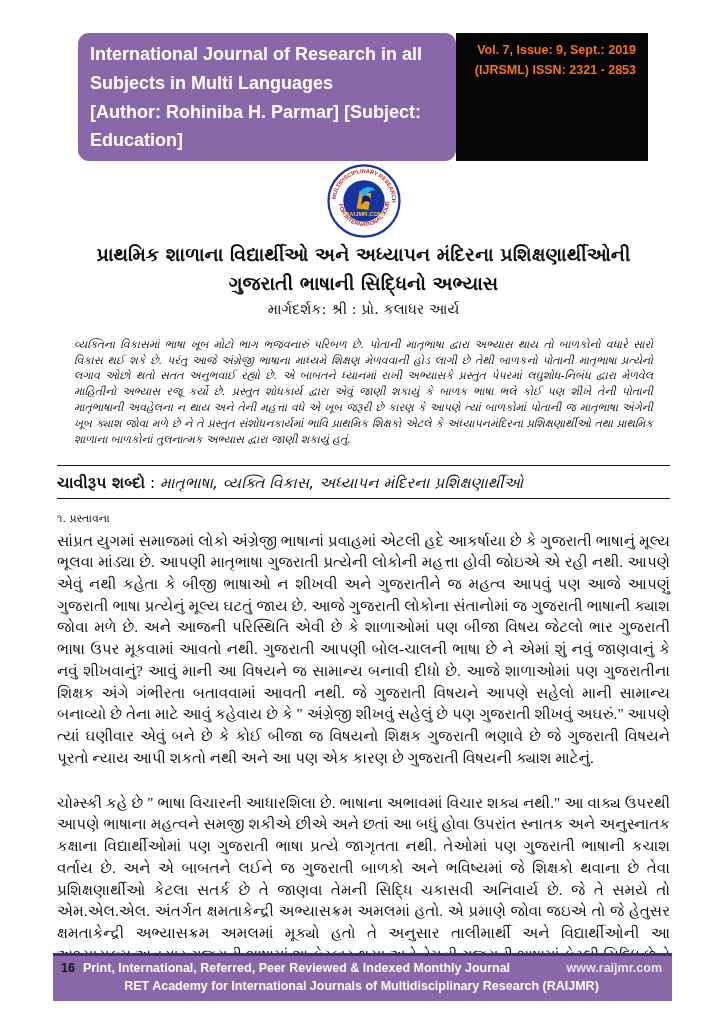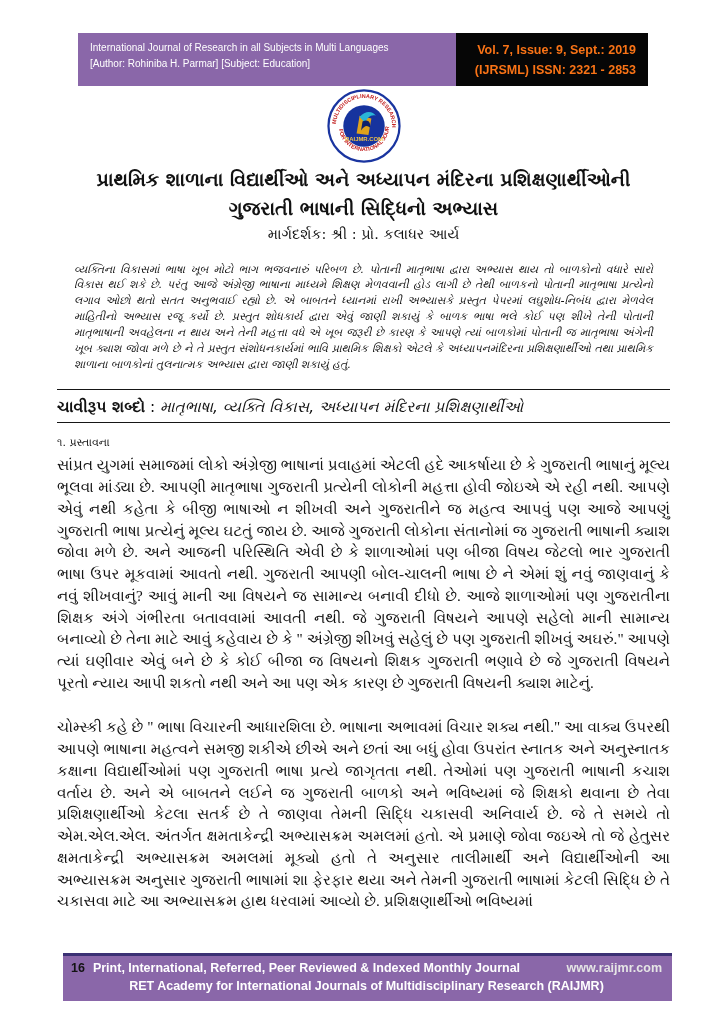--- a/index.html
+++ b/index.html
@@ -7,22 +7,22 @@
     width:724px;height:1024px;position:relative;background:#ffffff;
     font-family:"DejaVu Sans","Liberation Serif",sans-serif;
     overflow:hidden;color:#111;
   }
   .page{position:absolute;inset:0;padding:33px 54px 0 57px;box-sizing:border-box;}
 
   
   .hdr{display:flex;margin:0 22px 0 21px;}
   .hdr-left{
     flex:1;background:#8a67a9;color:#fff;padding:7px 12px 6px;
-    font-family:"Liberation Sans",sans-serif;font-weight:normal;
-    font-size:10px;line-height:1.6;
+    font-family:"Liberation Sans",sans-serif;font-weight:bold;
+    font-size:18px;line-height:1.6;border-radius:11px;
   }
   .hdr-right{
     width:168px;background:#060606;color:#f97316;text-align:right;
     padding:7px 12px 6px;font-family:"Liberation Sans",sans-serif;
     font-weight:bold;font-size:12.5px;line-height:1.6;white-space:nowrap;
   }
 
   
   .logo-wrap{width:74px;height:74px;margin:3px auto 0;}
   .logo-wrap svg{display:block;}
@@ -48,21 +48,21 @@
   .kw-value{font-style:italic;}
 
   .intro-head{font-weight:normal;font-size:11px;margin:13px 0 5px;}
   .para{
     text-align:justify;font-size:15.2px;line-height:1.43;margin:0;font-family:Liberation Serif, serif;
   }
   .para+.para{margin-top:23px;}
 
   
   .footer{
-    position:absolute;left:63px;right:52px;bottom:23px;
+    position:absolute;left:53px;right:52px;bottom:23px;
     background:#8a67a9;border-top:3px solid #3b3174;color:#fff;
     font-family:"Liberation Sans",sans-serif;font-weight:bold;
     font-size:12.5px;line-height:1.5;padding:3px 10px 5px 8px;
   }
   .footer-row1{display:flex;justify-content:space-between;align-items:baseline;}
   .pg-num{color:#131313;margin-right:8px;}
   .footer-row2{text-align:center;}
   .footer-url{color:#e5e5e5;text-decoration:none;}
 </style>
 </head>

